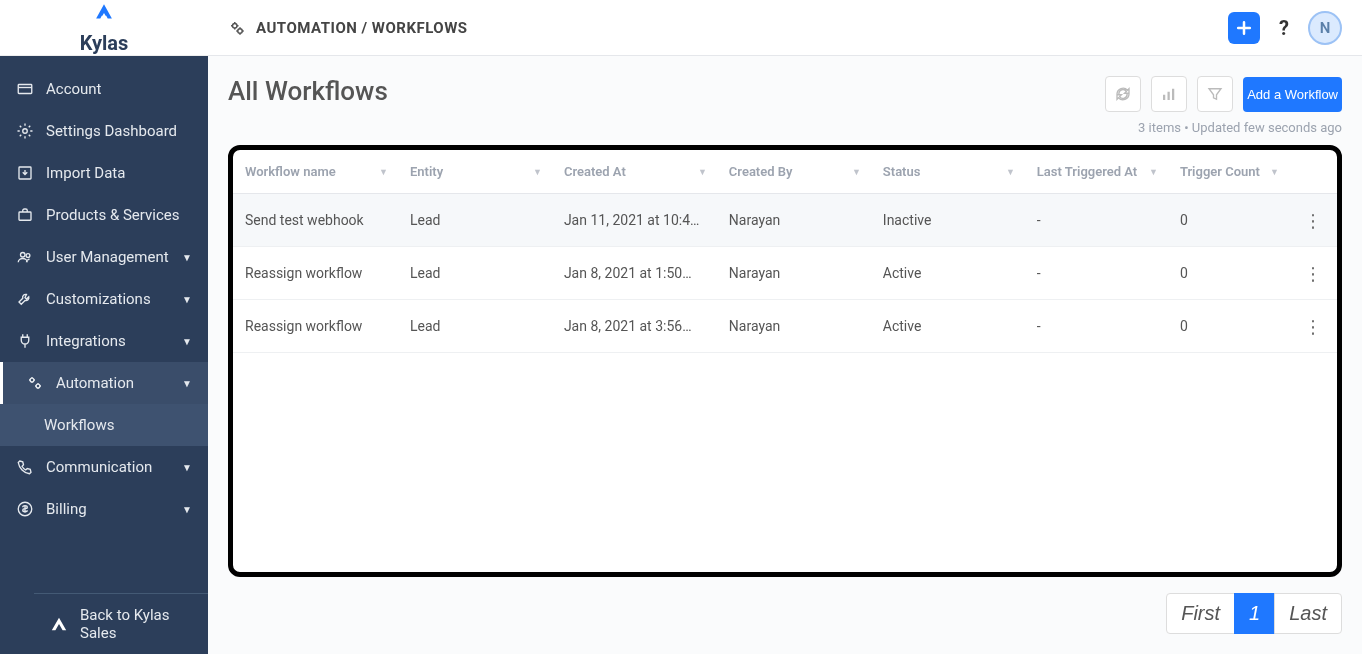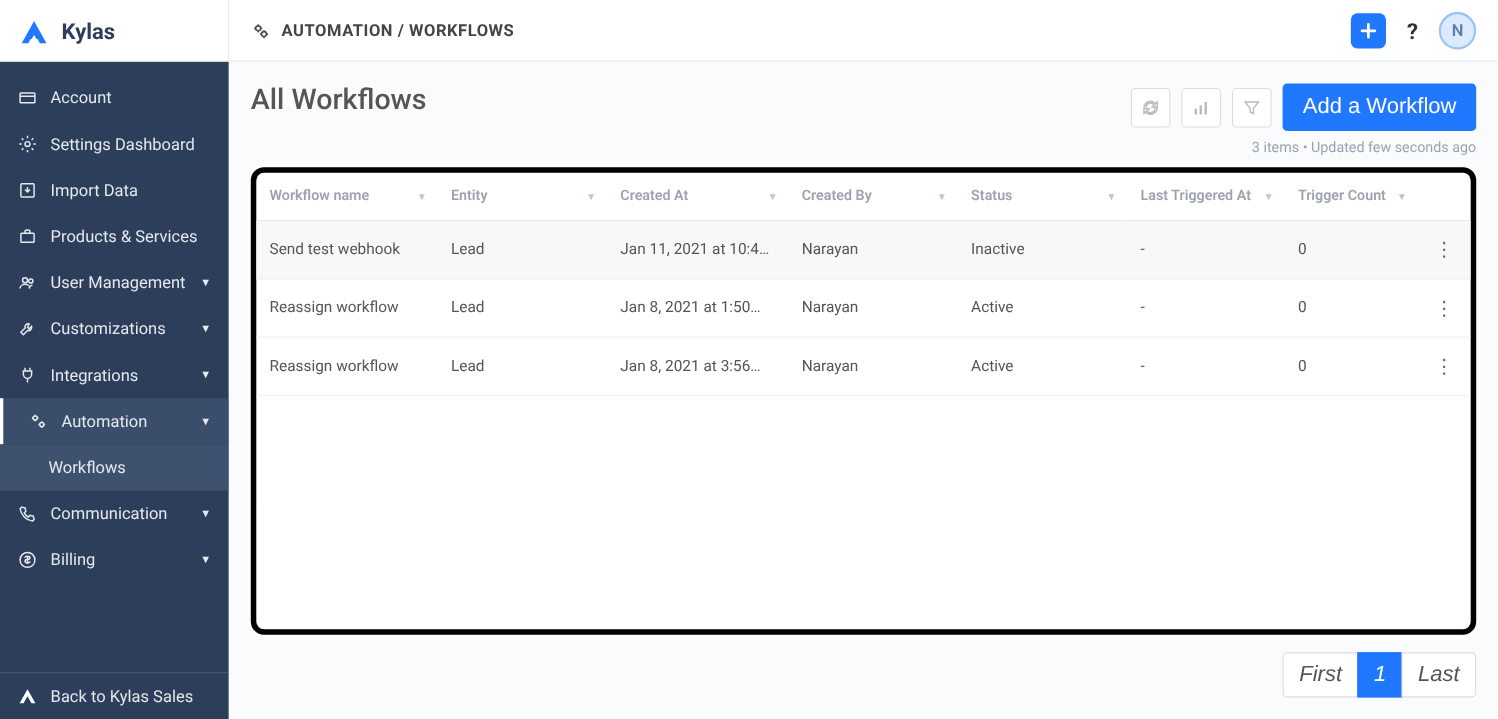--- a/index.html
+++ b/index.html
@@ -1,52 +1,52 @@
 <!DOCTYPE html>
 <html><head>
 <meta charset="utf-8">
 <style>
 * { box-sizing: border-box; margin: 0; padding: 0; }
 body { font-family: -apple-system, BlinkMacSystemFont, "Segoe UI", Roboto, Arial, sans-serif; font-size: 14px; color: #333; background: #fff; width: 1362px; height: 654px; overflow: hidden; }
 .app { display: flex; width: 100%; height: 100%; }
 
 
 .sidebar { width: 208px; background: #2c3e5a; color: #fff; display: flex; flex-direction: column; }
-.logo-wrap { height: 56px; display: flex; align-items: center; padding: 0 16px; gap: 10px; background: #fff; color: #2c3e5a; border-bottom: 1px solid #eee; }
+.logo-wrap { height: 56px; display: flex; align-items: center; padding: 0 16px; gap: 10px; background: #fff; color: #2c3e5a; border-bottom: 1px solid #eee; flex-direction: column; }
 .logo-wrap .logo-text { font-weight: 700; font-size: 20px; color: #2c3e5a; }
 .logo-svg { width: 30px; height: 30px; }
 .nav { flex: 1; overflow-y: auto; padding-top: 12px; }
 .nav-item { display: flex; align-items: center; padding: 12px 16px; gap: 12px; cursor: pointer; font-size: 15px; color: #e5e9ee; }
 .nav-item.active { background: #3a4d6a; border-left: 3px solid #fff; padding-left: 23px; }
 .nav-item .icon { width: 18px; height: 18px; display: flex; align-items: center; justify-content: center; flex-shrink: 0; }
 .nav-item .label { flex: 1; }
 .nav-item .chev { font-size: 10px; }
 .nav-sub { background: #3a4d6a; padding: 12px 16px 12px 44px; cursor: pointer; font-size: 15px; color: #e5e9ee; }
 .nav-sub.active { background: #3e5270; }
-.nav-footer { border-top: 1px solid #445a75; }
+.nav-footer { border-top: 1px solid #445a75; margin-left: 34px; }
 
 
 .main-col { flex: 1; display: flex; flex-direction: column; background: #fafbfc; }
 .topbar { height: 56px; background: #fff; border-bottom: 1px solid #e5e7eb; display: flex; align-items: center; padding: 0 20px; gap: 8px; }
 .breadcrumb-wrap { display: flex; align-items: center; gap: 10px; font-weight: 700; color: #444; font-size: 15px; letter-spacing: 0.5px; }
 .breadcrumb-wrap .icon { width: 18px; height: 18px; }
 .topbar-spacer { flex: 1; }
 .topbar-btn { width: 32px; height: 32px; border-radius: 6px; display: flex; align-items: center; justify-content: center; cursor: pointer; }
 .topbar-add { background: #1f78ff; color: #fff; font-size: 22px; font-weight: 700; }
 .topbar-help { font-size: 20px; font-weight: 700; color: #333; }
 .topbar-avatar { width: 34px; height: 34px; border-radius: 50%; background: #dbeafe; border: 2px solid #9cc2f5; display: flex; align-items: center; justify-content: center; color: #5a7fa8; font-weight: 600; font-size: 15px; }
 
 
 .content { flex: 1; padding: 20px; display: flex; flex-direction: column; overflow: auto; }
 .content-head { display: flex; align-items: flex-start; justify-content: space-between; margin-bottom: 8px; }
 .page-title { font-size: 26px; color: #555; font-weight: 500; }
 .head-actions { display: flex; align-items: center; gap: 10px; }
 .icon-btn { width: 36px; height: 36px; border: 1px solid #ddd; border-radius: 4px; background: #fff; display: flex; align-items: center; justify-content: center; cursor: pointer; color: #aaa; }
 .icon-btn svg { width: 18px; height: 18px; }
-.primary-btn { background: #1f78ff; color: #fff; border: none; padding: 10px 18px; border-radius: 4px; font-size: 20px; cursor: pointer; }
+.primary-btn { background: #1f78ff; color: #fff; border: none; padding: 10px 4px; border-radius: 4px; font-size: 13px; cursor: pointer; }
 .status-line { text-align: right; color: #9ca3af; font-size: 13px; margin-bottom: 10px; }
 
 
 .table-wrap { border: 5px solid #000000; border-radius: 12px; background: #fff; flex: 1; overflow: auto; }
 table { width: 100%; border-collapse: collapse; }
 thead th { text-align: left; padding: 14px 12px; font-size: 13px; color: #9ca3af; font-weight: 600; border-bottom: 1px solid #e5e7eb; position: relative; }
 thead th .sort { position: absolute; right: 10px; top: 50%; transform: translateY(-50%); font-size: 9px; color: #c0c4cc; }
 tbody td { padding: 14px 12px; border-bottom: 1px solid #eef0f2; font-size: 14px; color: #555; }
 tbody tr.hover-row { background: #f6f8fa; }
 .more-btn { width: 24px; height: 24px; display: flex; align-items: center; justify-content: center; cursor: pointer; color: #666; font-size: 18px; }

